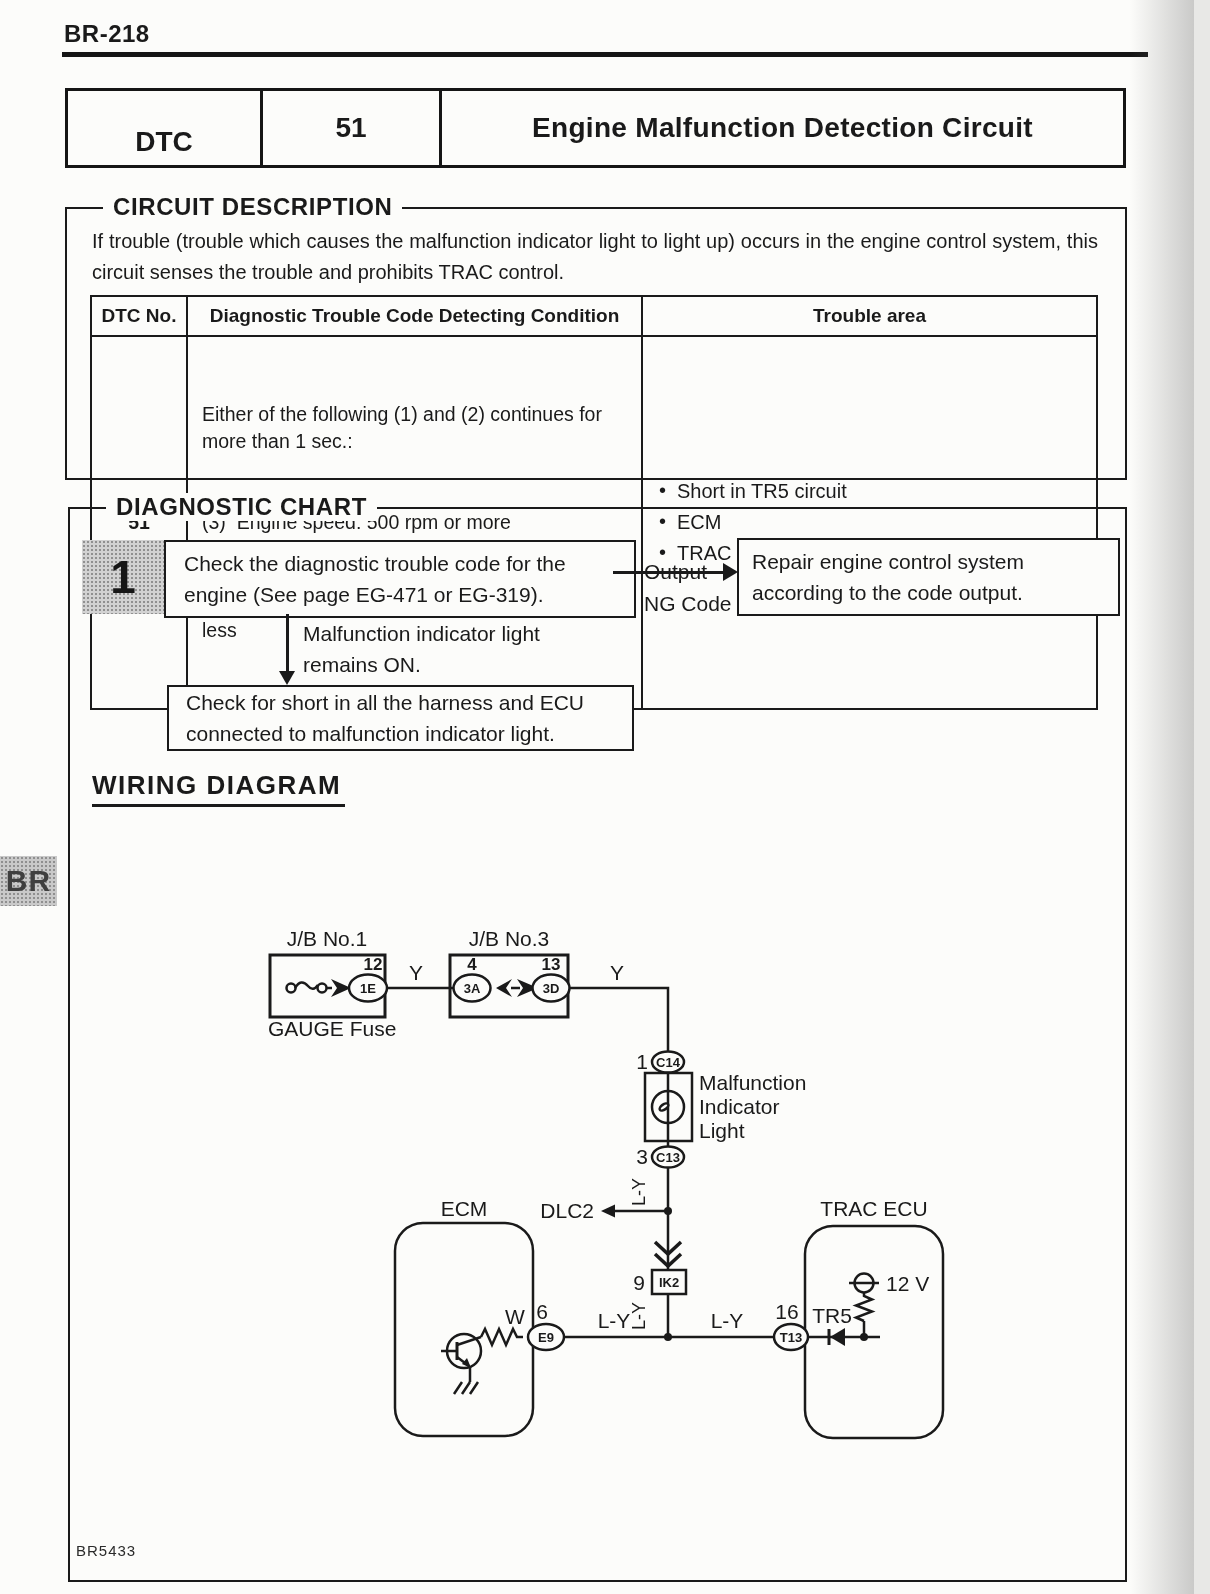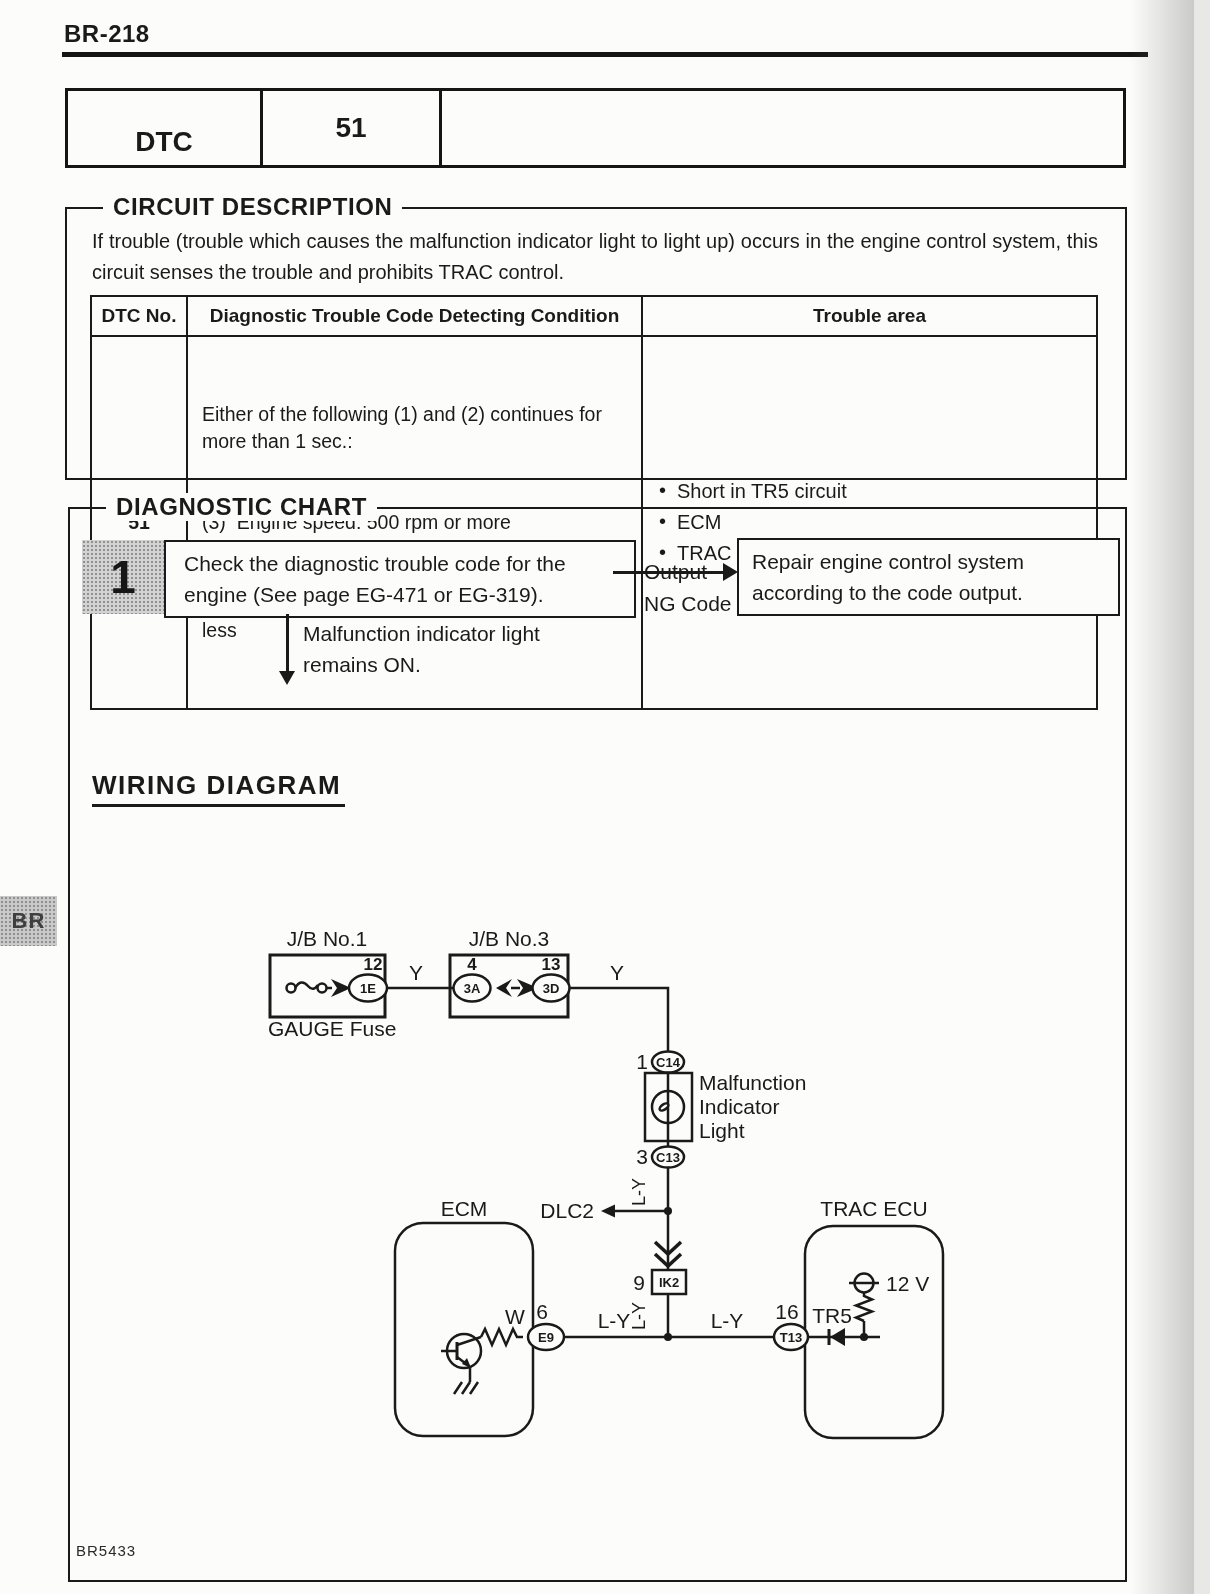--- a/index.html
+++ b/index.html
@@ -48,21 +48,21 @@
   .h-arrow-head{left:723px; top:563px; width:0; height:0; border-top:9px solid transparent; border-bottom:9px solid transparent; border-left:15px solid #1a1a1a;}
   .repair{left:737px; top:538px; width:366px; height:74px; padding-left:13px;}
   .v-line{left:286px; top:614px; width:3px; height:58px; background:#1a1a1a;}
   .v-arrow-head{left:279px; top:671px; width:0; height:0; border-left:8.5px solid transparent; border-right:8.5px solid transparent; border-top:14px solid #1a1a1a;}
   .branchlbl{left:303px; top:618px; font-size:21px; line-height:31px;}
   .checkbox{left:167px; top:685px; width:446px; height:62px; padding-left:17px;}
   .wd-head{left:92px; top:770px; font-size:26px; font-weight:bold; letter-spacing:1.5px; border-bottom:3.5px solid #1a1a1a; padding:0 4px 3px 0;}
   
   .brtab{left:0; top:856px; width:57px; height:50px; background-color:#c9c9c9;
      background-image:radial-gradient(#8f8f8f 0.8px, transparent 1px); background-size:4px 4px;
-     display:flex; align-items:center; justify-content:center; font-size:22px; font-weight:bold; color:#3f3f3f; letter-spacing:1px;margin-top:40px;}
+     display:flex; align-items:center; justify-content:center; font-size:30px; font-weight:bold; color:#3f3f3f; letter-spacing:1px;}
   
   .wiring{left:68px; top:920px;}
   .wiring text{font-family:"Liberation Sans", sans-serif; fill:#1a1a1a;}
   .lbl{font-size:21px;}
   .pin{font-size:17px; font-weight:bold;}
   .conn{font-size:13px; font-weight:bold; text-anchor:middle;}
   .rot{font-size:18px; text-anchor:middle;}
   
   .footer{left:76px; top:1542px; font-size:15px; letter-spacing:1px; color:#2a2a2a;}
   .edge-shadow{right:0; top:0; width:64px; height:1594px; background:linear-gradient(to right, rgba(120,120,120,0), rgba(120,120,120,0.38)); pointer-events:none;}
@@ -71,20 +71,21 @@
 <body>
 
 <div id="page">
 
   <div class="abs pgnum">BR-218</div>
   <div class="abs toprule"></div>
 
   <div class="abs banner">
     <div class="c c1">DTC</div>
     <div class="c c2">51</div>
+    <div class="c c3">Engine Malfunction Detection Circuit</div>
   </div>
 
   <div class="abs fs fs-cd">
     <div class="fs-legend">CIRCUIT DESCRIPTION</div>
   </div>
   <div class="abs cd-body">If trouble (trouble which causes the malfunction indicator light to light up) occurs in the engine control system, this circuit senses the trouble and prohibits TRAC control.</div>
 
   <table class="abs dtc">
     <colgroup>
         <col class="col1">
@@ -129,20 +130,23 @@
   <div class="abs h-arrow-head"></div>
   <div class="abs fbox repair">
     <div>Repair engine control system according to the code output.</div>
   </div>
   <div class="abs v-line"></div>
   <div class="abs v-arrow-head"></div>
   <div class="abs branchlbl">
     <div>Malfunction indicator light</div>
     <div>remains ON.</div>
   </div>
+  <div class="abs fbox checkbox">
+    <div>Check for short in all the harness and ECU connected to malfunction indicator light.</div>
+  </div>
 
   <div class="abs wd-head">WIRING DIAGRAM</div>
 
   <div class="abs brtab">BR</div>
 
   <svg class="abs wiring" width="1052" height="650" viewBox="0 0 1052 650">
     <g stroke="#1a1a1a" fill="none" stroke-width="2.5">
 
       <rect x="202" y="35" width="115" height="62" stroke-width="3" fill="#fcfcfa"></rect>
       <rect x="382" y="35" width="118" height="62" stroke-width="3" fill="#fcfcfa"></rect>

